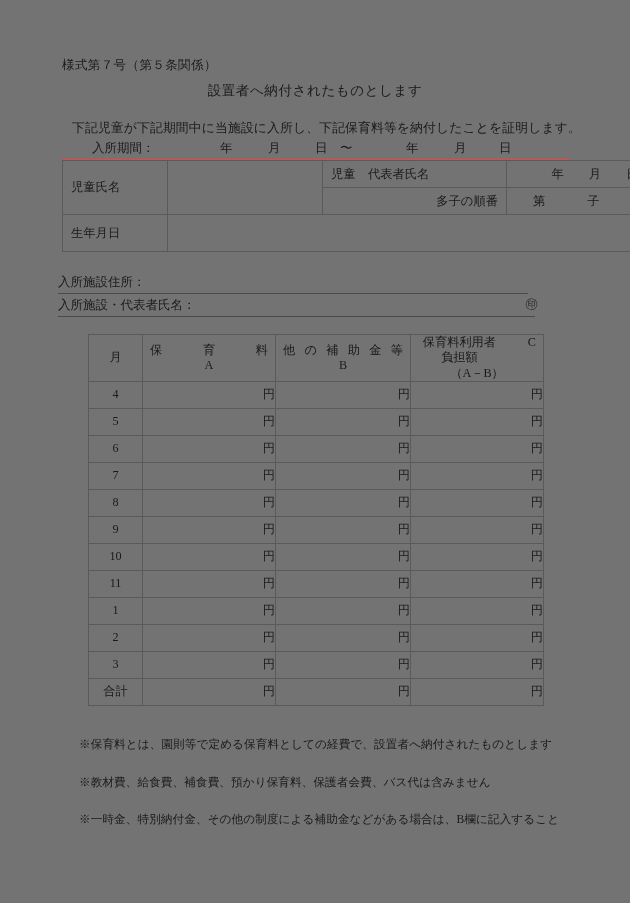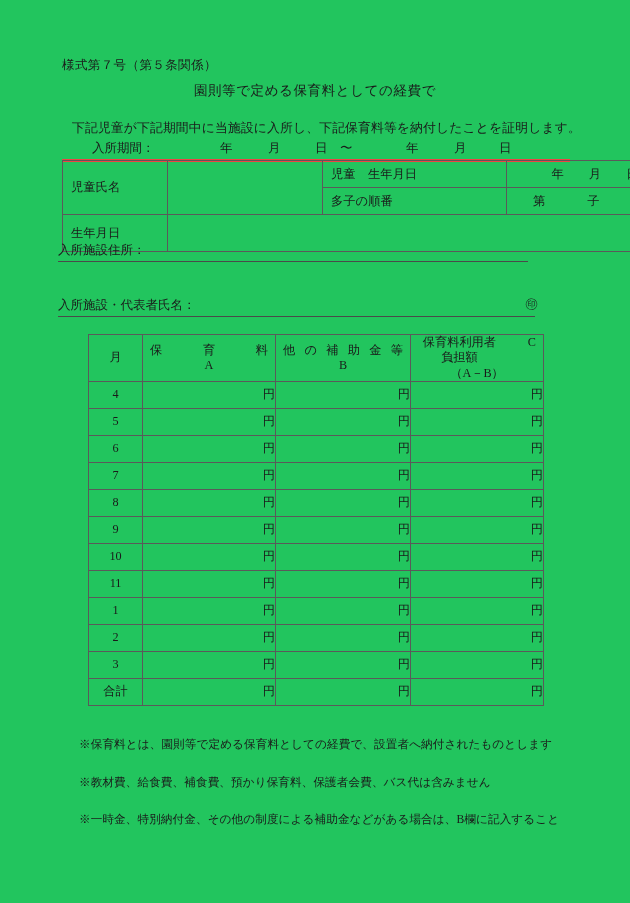--- a/index.html
+++ b/index.html
@@ -12,21 +12,21 @@
     height: 903px;
     position: relative;
     font-family: "Liberation Serif", "DejaVu Serif", serif;
     color: #1a1a1a;
     font-size: 12px;
     overflow: hidden;
   }
   .page {
     position: absolute;
     inset: 0;
-    background: #22c55e;
+    background: #737373;
   }
 
   
   .form-code {
     position: absolute;
     left: 62px;
     top: 57px;
     font-size: 12.5px;
     letter-spacing: 0.4px;
     white-space: nowrap;
@@ -49,21 +49,21 @@
     white-space: nowrap;
   }
 
   
   .period-line {
     position: absolute;
     left: 62px;
     top: 140px;
     width: 508px;
     height: 19px;
-    border-bottom: 3px solid #ef4444;
+    border-bottom: 1px solid #ef4444;
     font-size: 12.5px;
     white-space: nowrap;
   }
   .period-label {
     position: absolute;
     left: 30px;
     top: 0px;
   }
   .period-span {
     position: absolute;
@@ -97,21 +97,21 @@
     width: 88px;
     height: 53px;
   }
   .cell-blank-name { width: 138px; }
   .cell-dob-label {
     width: 167px;
     text-align: left;
     padding-left: 10px;
   }
   .cell-order-label {
-    text-align: left;
+    text-align: right;
     margin-top: 28px;
   }
   .cell-dob-value,
   .cell-order-value {
     width: 150px;
   }
   .dob-marks {
     display: flex;
     justify-content: space-around;
     padding: 0 14px 0 24px;
@@ -126,21 +126,21 @@
   
   .field-line {
     position: absolute;
     height: 19px;
     border-bottom: 1px solid #4a4a4a;
     font-size: 12.5px;
     white-space: nowrap;
   }
   .facility-addr {
     left: 58px;
-    top: 242px;
+    top: 274px;
     width: 470px;
   }
   .facility-name {
     left: 58px;
     top: 297px;
     width: 477px;
   }
   .seal-mark {
     position: absolute;
     left: 467px;
@@ -205,41 +205,41 @@
   }
   .notes div { margin: 17px; }
 </style>
 </head>
 <body>
 
 <div class="page">
 
   <div class="form-code">様式第７号（第５条関係）</div>
 
-  <div class="doc-title">園則等で定める保育料としての経費で</div>
+  <div class="doc-title">設置者へ納付されたものとします</div>
 
   <div class="statement">下記児童が下記期間中に当施設に入所し、下記保育料等を納付したことを証明します。</div>
 
   <div class="period-line">
     <span class="period-label">入所期間：</span>
     <span class="period-span p-y1">年</span>
     <span class="period-span p-m1">月</span>
     <span class="period-span p-d1">日</span>
     <span class="period-span p-tilde">〜</span>
     <span class="period-span p-y2">年</span>
     <span class="period-span p-m2">月</span>
     <span class="period-span p-d2">日</span>
   </div>
 
   <table class="child-table">
     <tbody>
       <tr>
         <td class="cell-label" rowspan="2">児童氏名</td>
         <td class="cell-blank-name" rowspan="2"></td>
-        <td class="cell-dob-label">児童　生年月日</td>
+        <td class="cell-dob-label">児童　代表者氏名</td>
         <td class="cell-dob-value">
           <div class="dob-marks">
             <span>年</span>
             <span>月</span>
             <span>日</span>
           </div>
         </td>
       </tr>
       <tr>
         <td class="cell-order-label">多子の順番</td>

